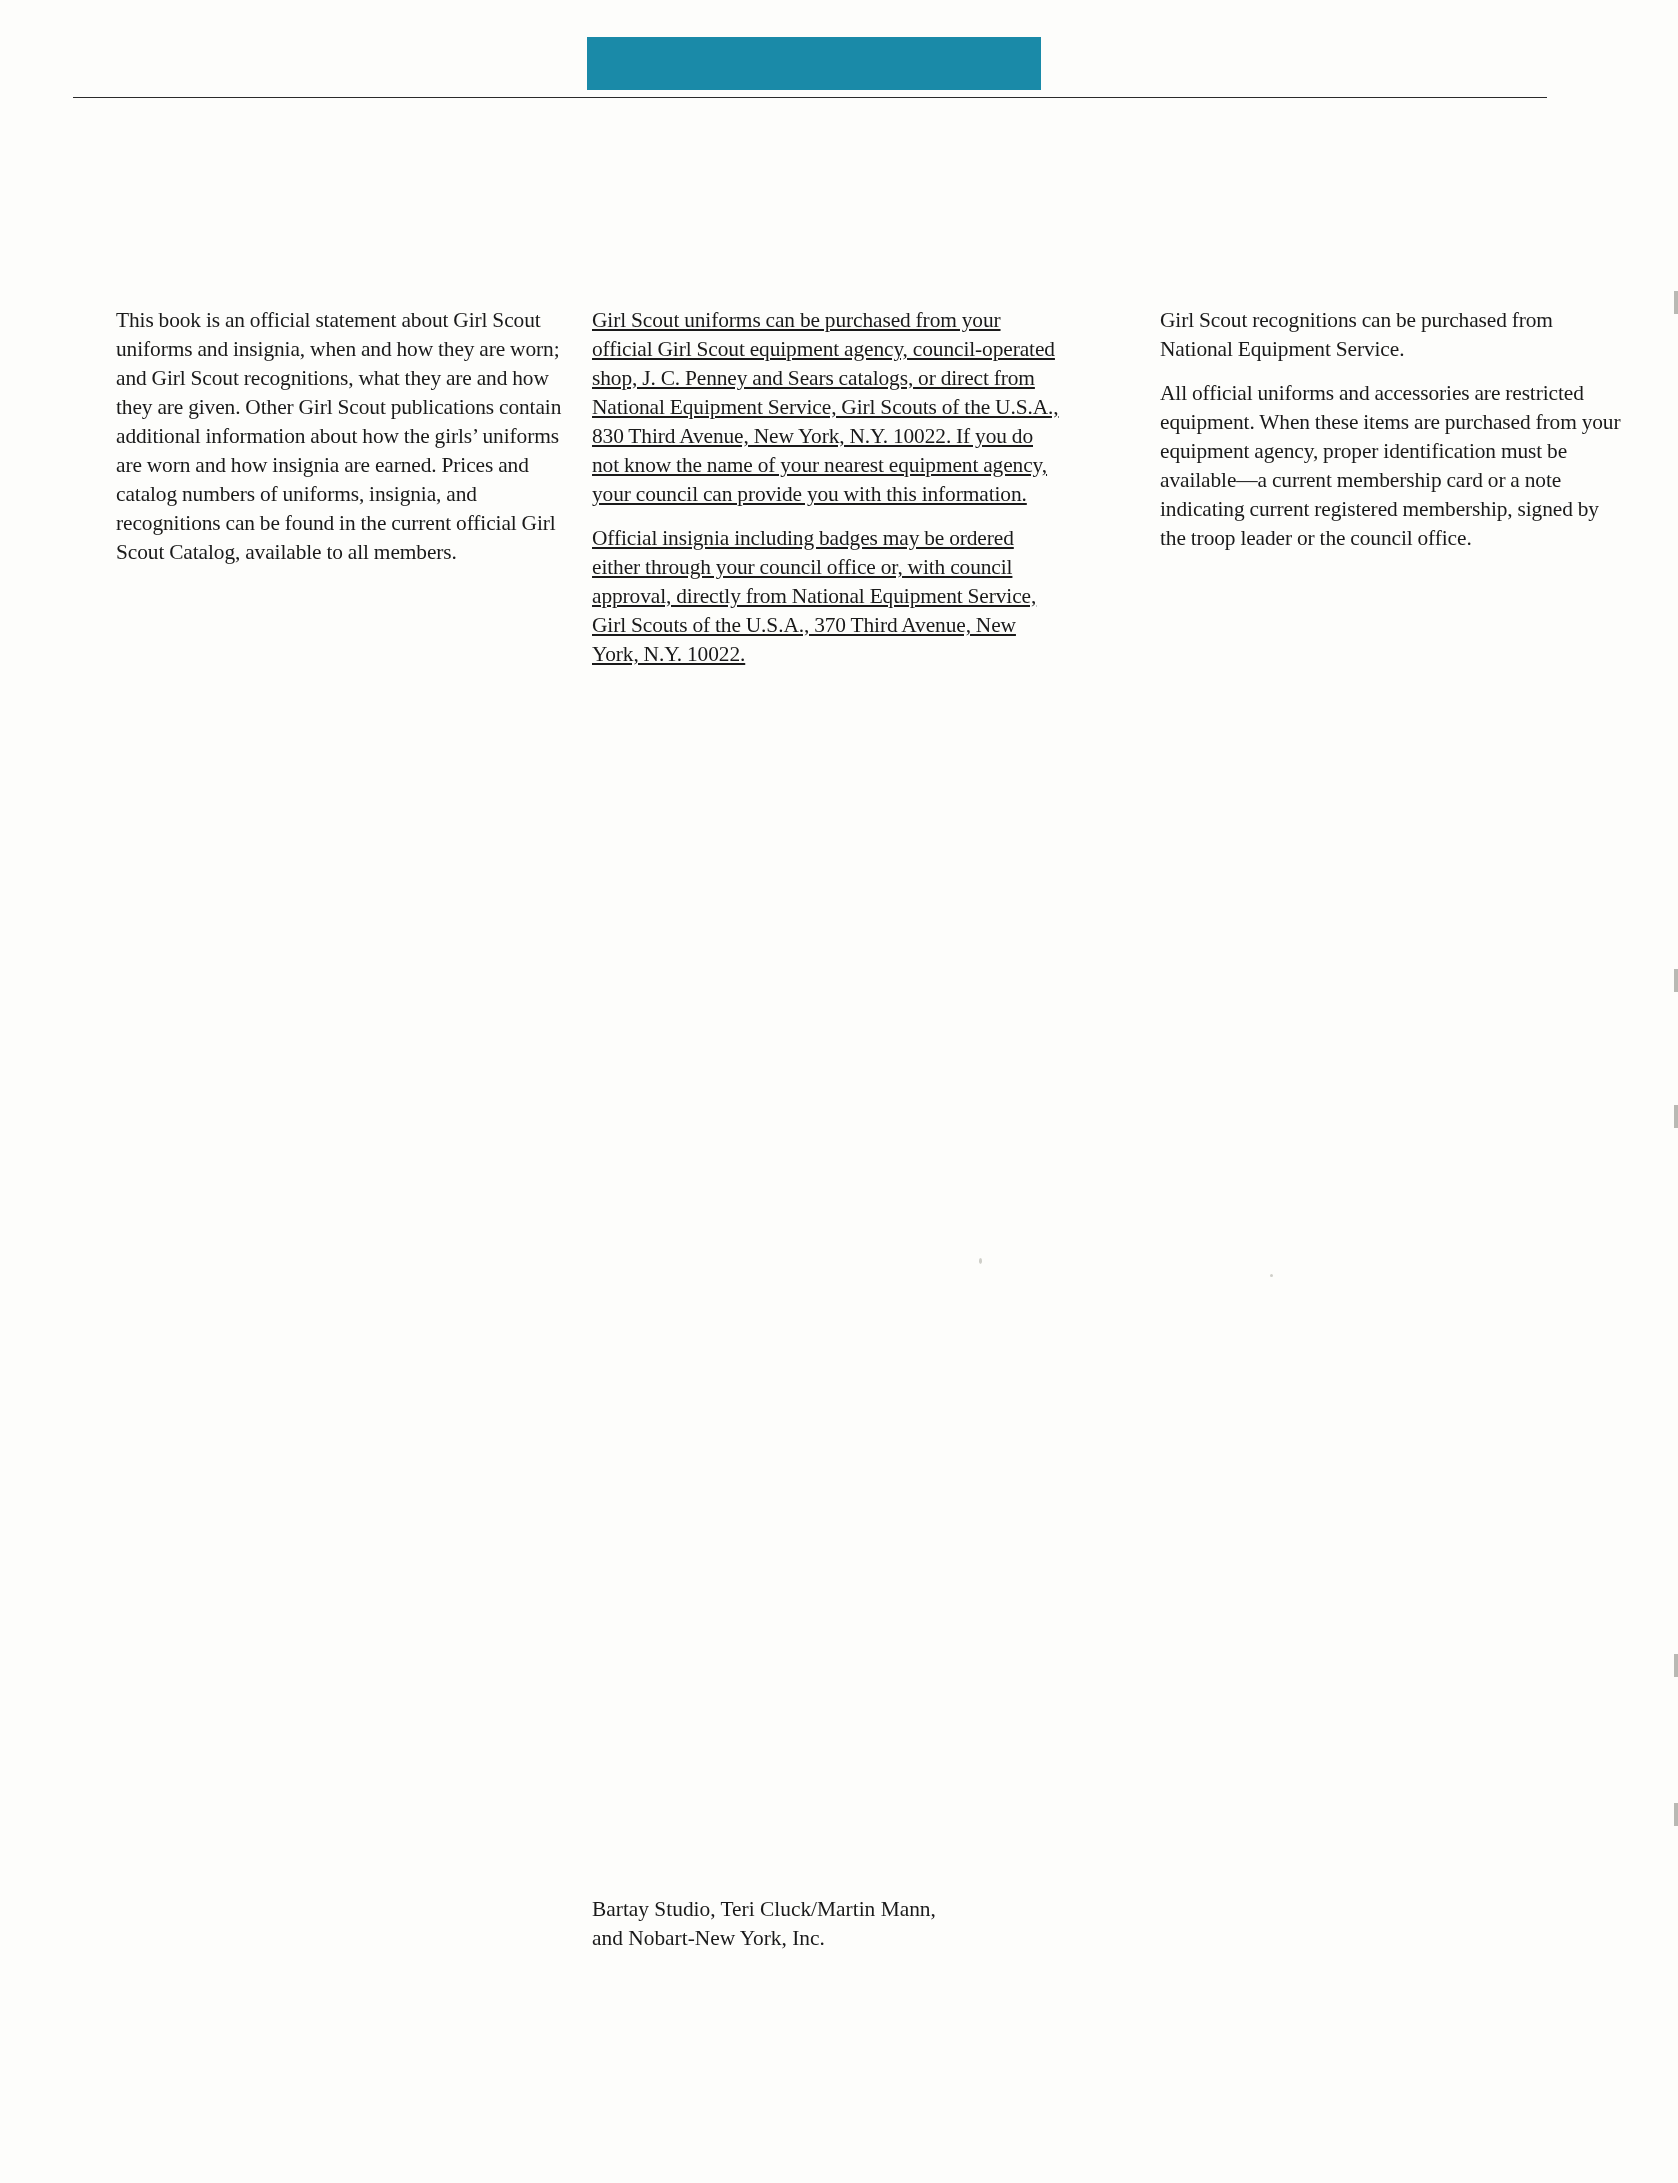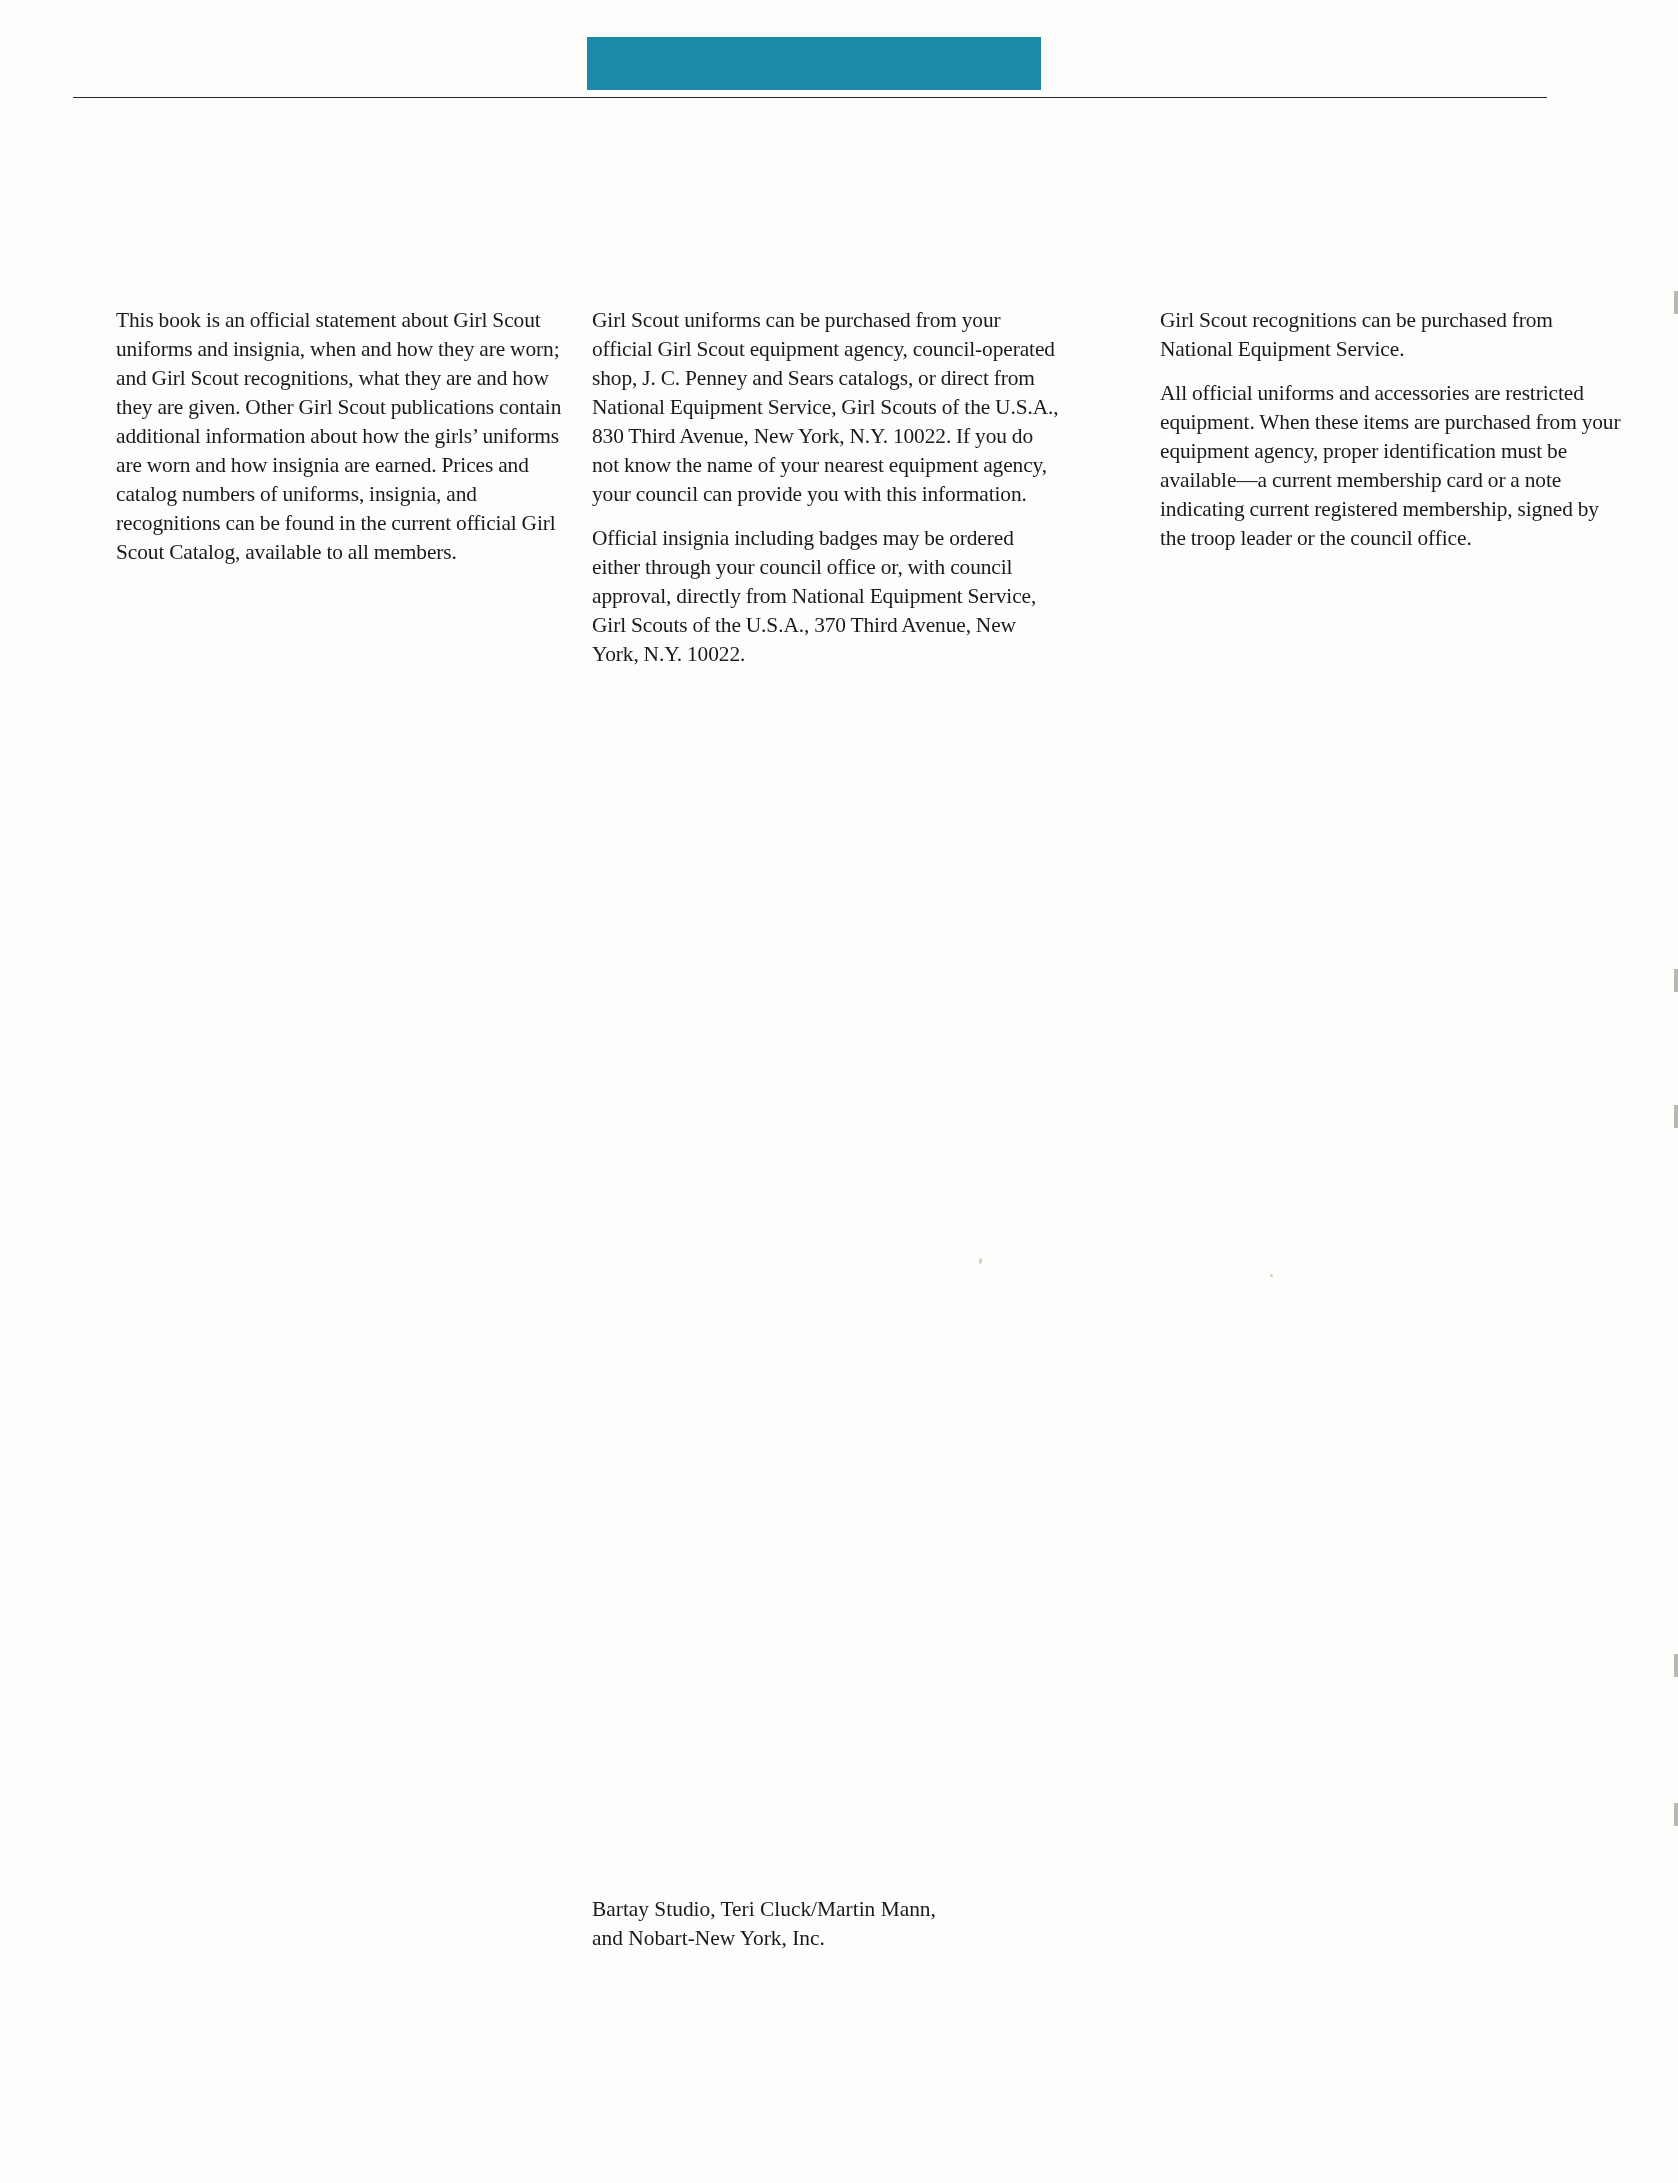--- a/index.html
+++ b/index.html
@@ -62,21 +62,21 @@
     position: absolute;
     left: 100px;
     top: 306px;
     width: 1484px;
   }
   .col {
     position: absolute;
     top: 0;
   }
   .col-1 { left: 16px;    width: 447px; }
-  .col-2 { left: 492px;  width: 468px; }
+  .col-2 { left: 492px;  width: 468px; text-decoration: underline; }
   .col-3 { left: 1060px; width: 468px; }
 
   .col p {
     margin: 0 0 15px 0;
     font-size: 21.4px;
     line-height: 29px;
     letter-spacing: -0.1px;
     text-align: left;
     word-spacing: -0.3px;
   }

